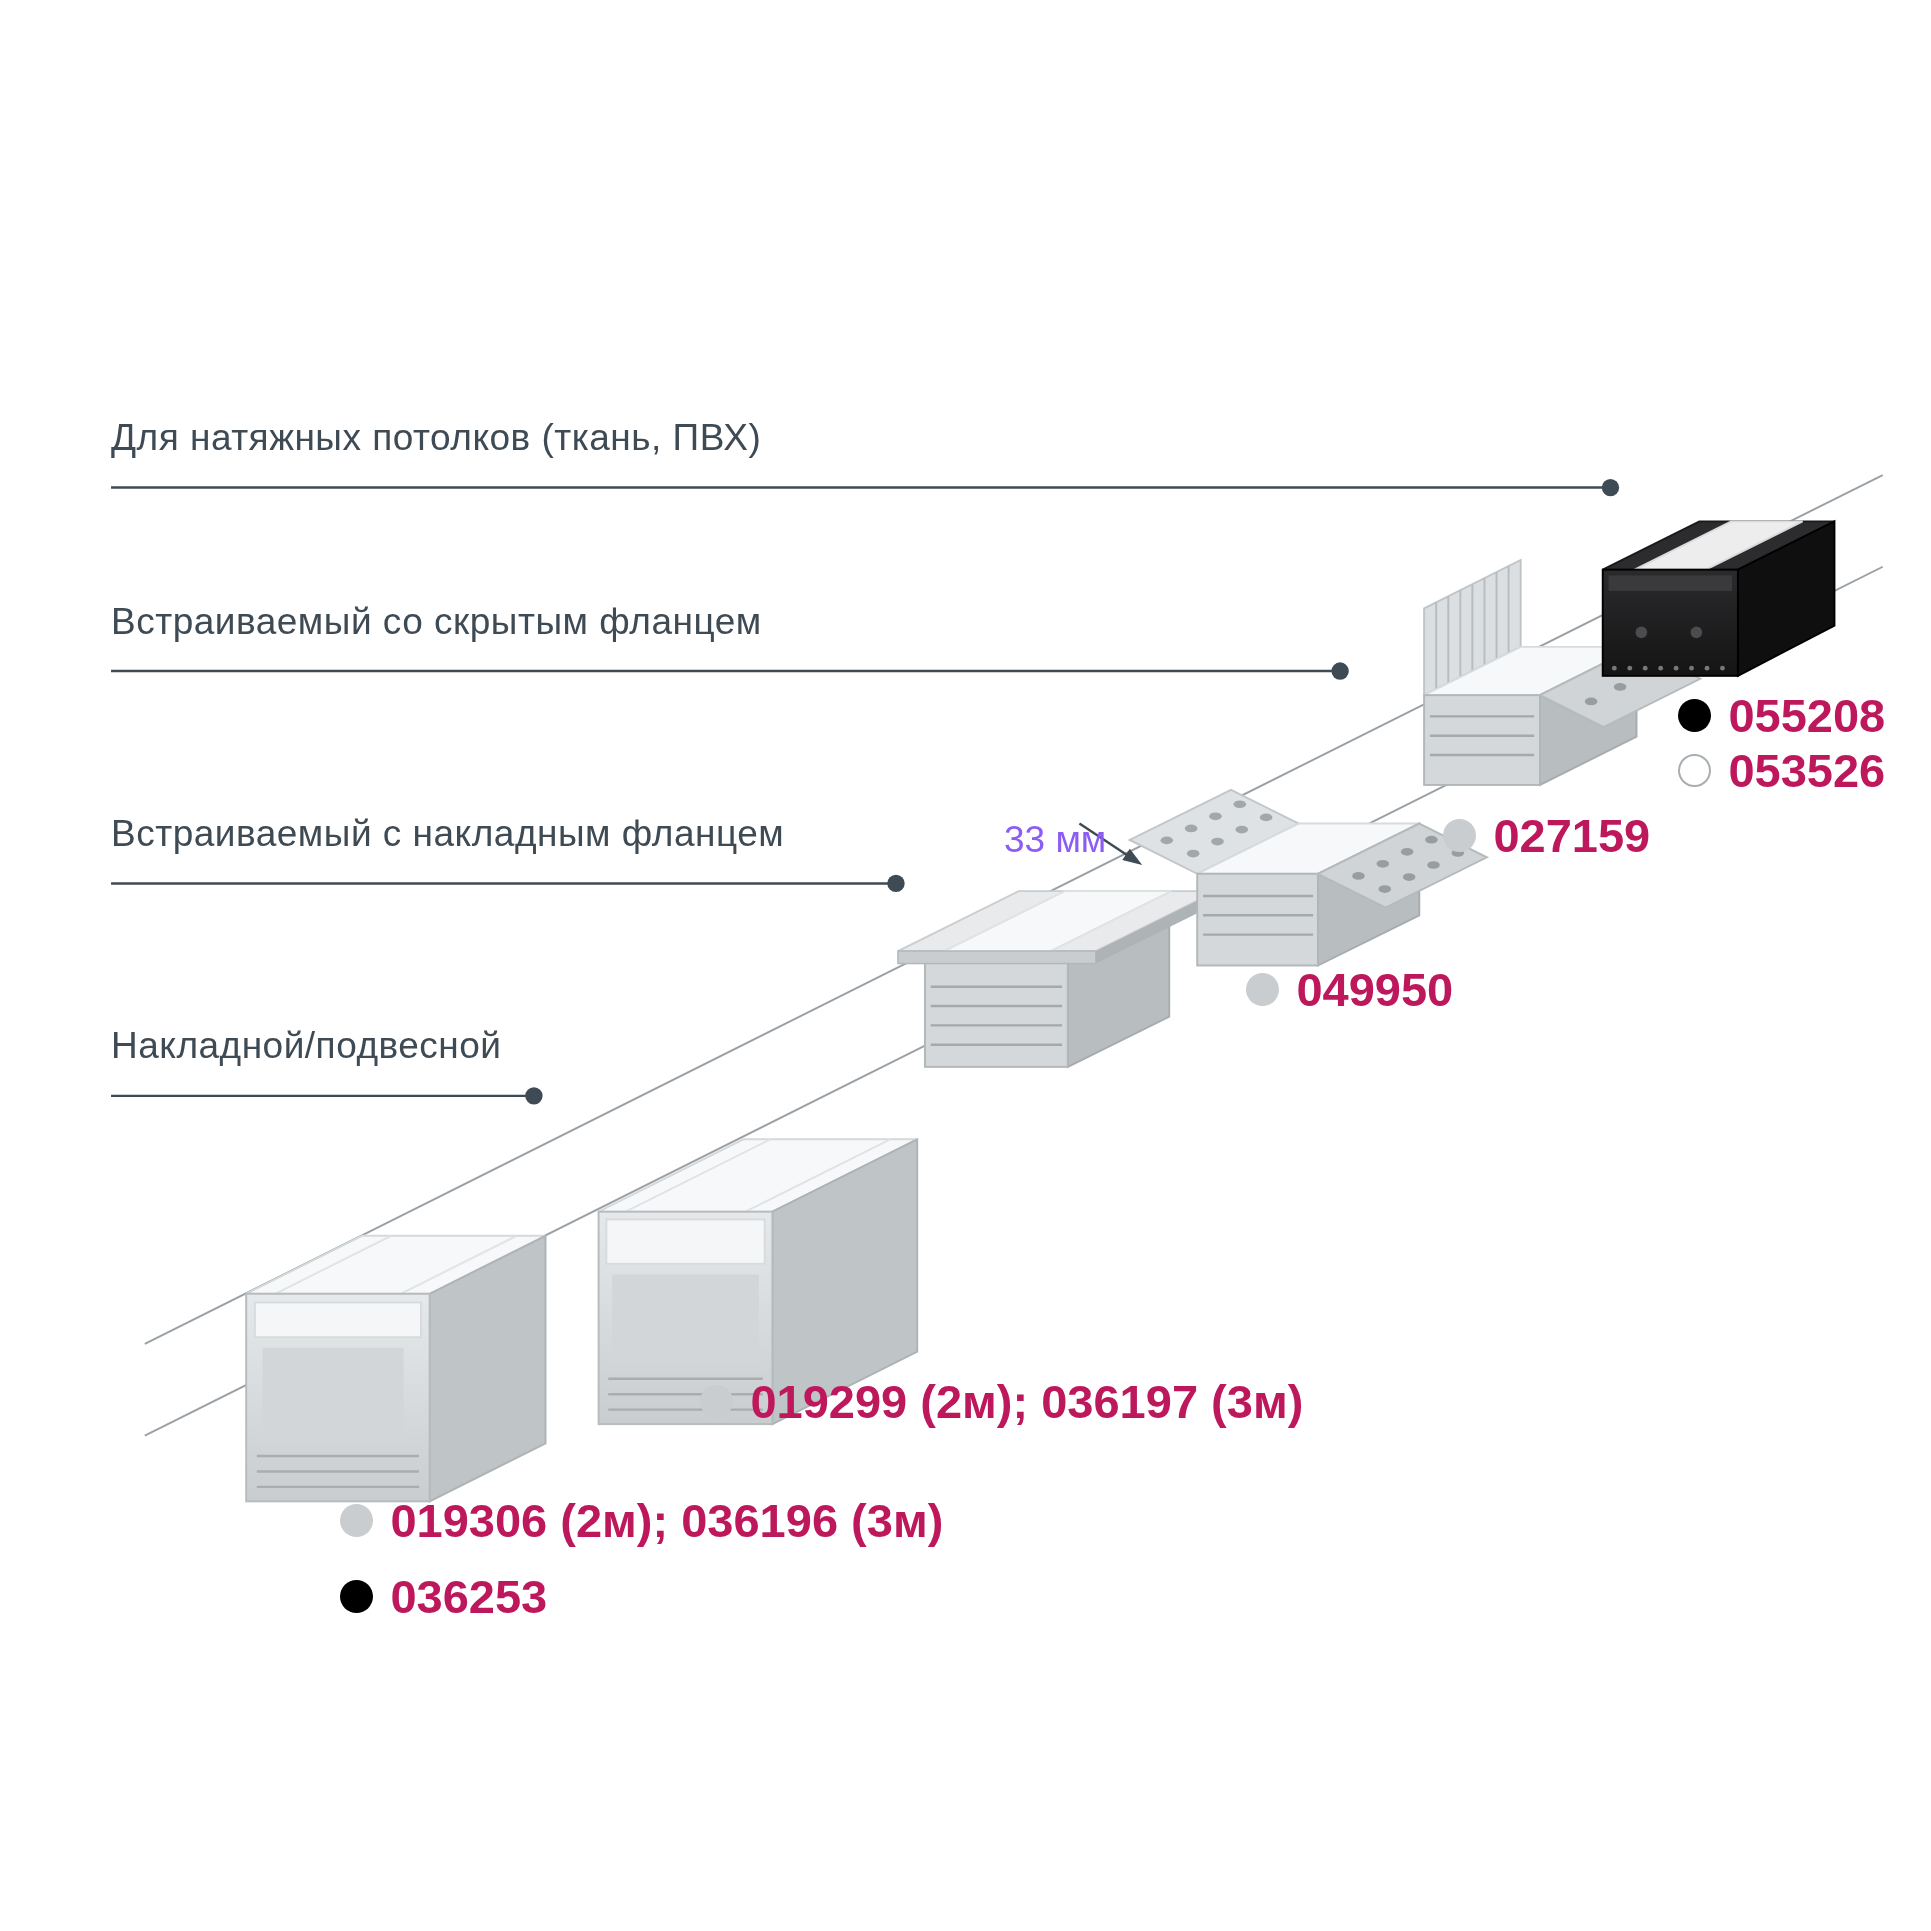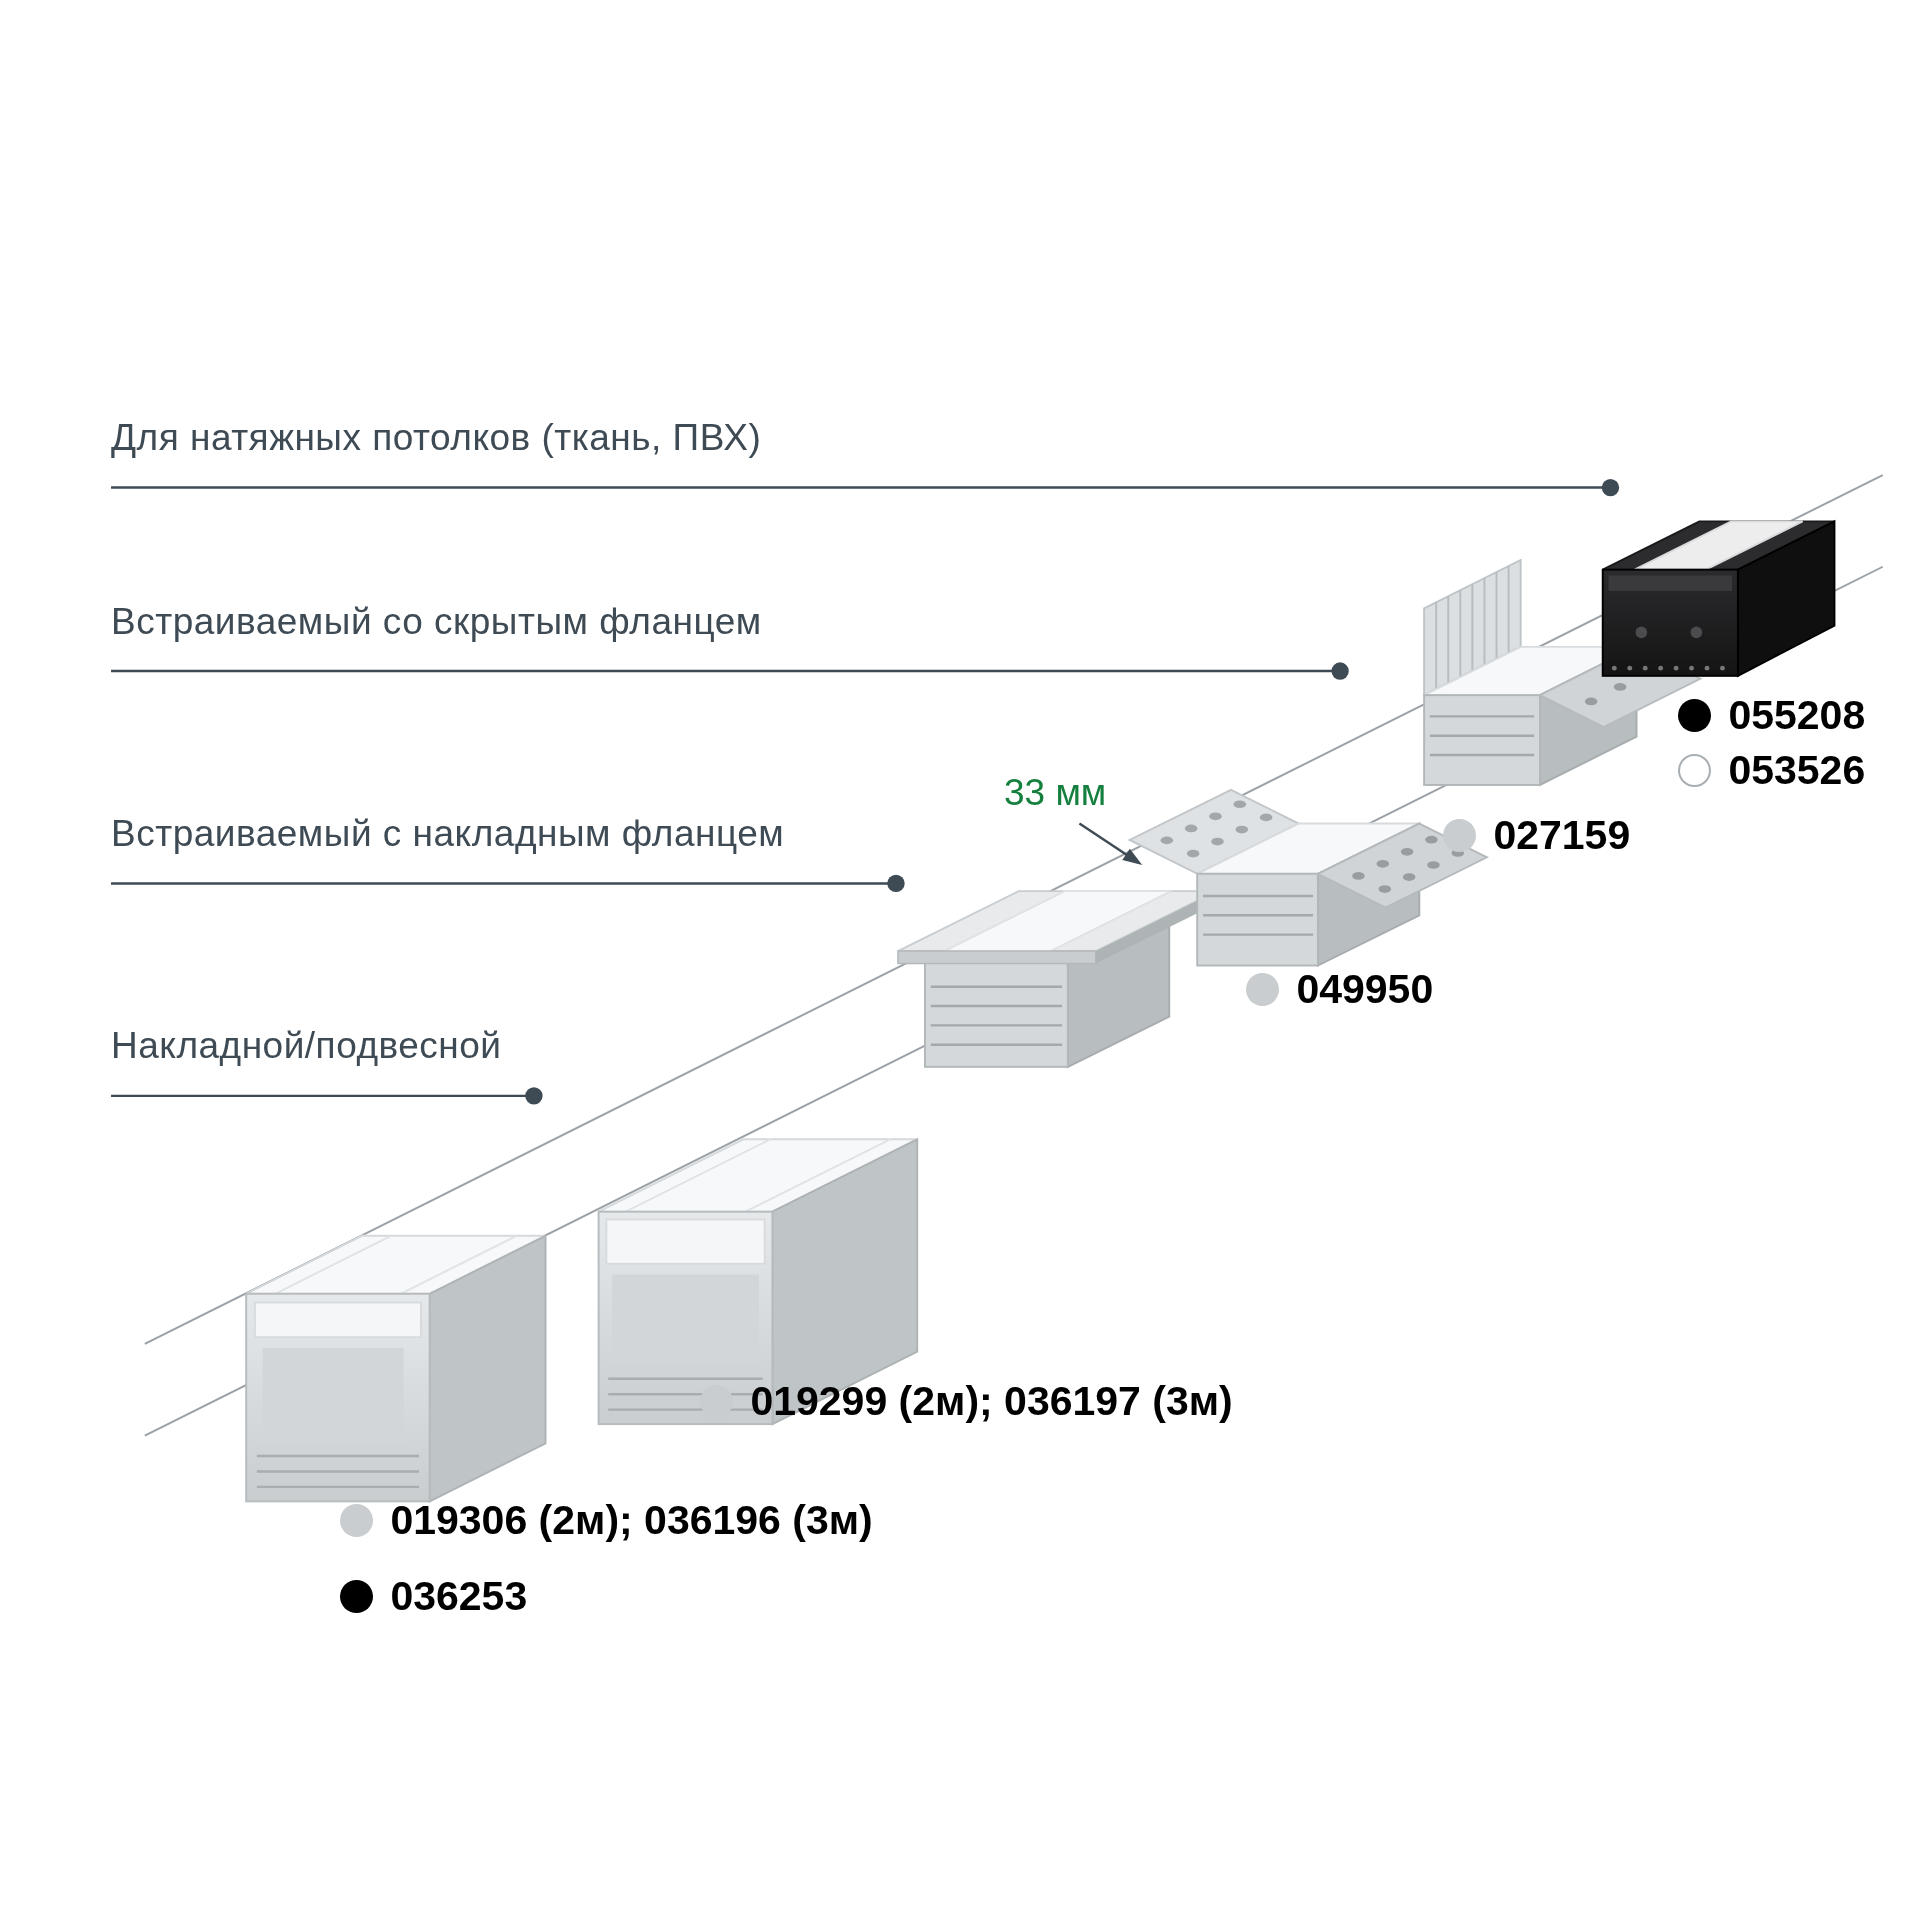--- a/index.html
+++ b/index.html
@@ -25,22 +25,23 @@
     font-size: 37px;
     font-weight: 400;
     letter-spacing: 0.5px;
     color: #3e4a54;
     white-space: nowrap;
   }
   .dim-label {
     position: absolute;
     font-size: 37px;
     font-weight: 400;
-    color: #15803d;
+    color: #8b5cf6;
     white-space: nowrap;
+    margin-top: 47px;
   }
   .code-group {
     position: absolute;
     display: flex;
     flex-direction: column;
     gap: 11.6px;
   }
   .code-row {
     display: flex;
     align-items: center;
@@ -51,23 +52,23 @@
     width: 33px;
     height: 33px;
     border-radius: 50%;
     flex: 0 0 auto;
     box-sizing: border-box;
   }
   .marker.gray  { background: #c9cdcf; }
   .marker.black { background: #000000; }
   .marker.white { background: #ffffff; border: 2.9px solid #a9aeb2; }
   .code-text {
-    font-size: 41px;
+    font-size: 47px;
     font-weight: 700;
-    color: #000000;
+    color: #be185d;
     white-space: nowrap;
   }
 </style>
 </head>
 <body>
 
 <div class="canvas">
 
   <svg class="scene-svg" viewBox="0 0 2000 2000">
     <defs>

